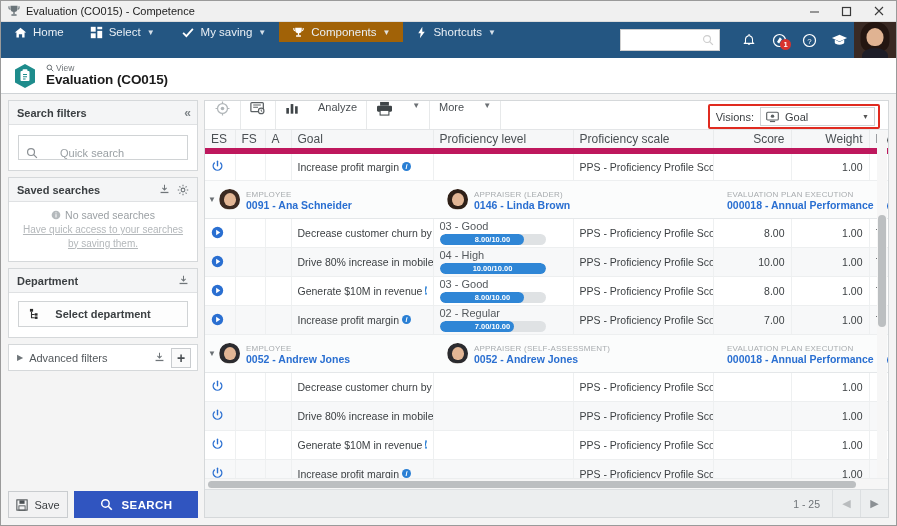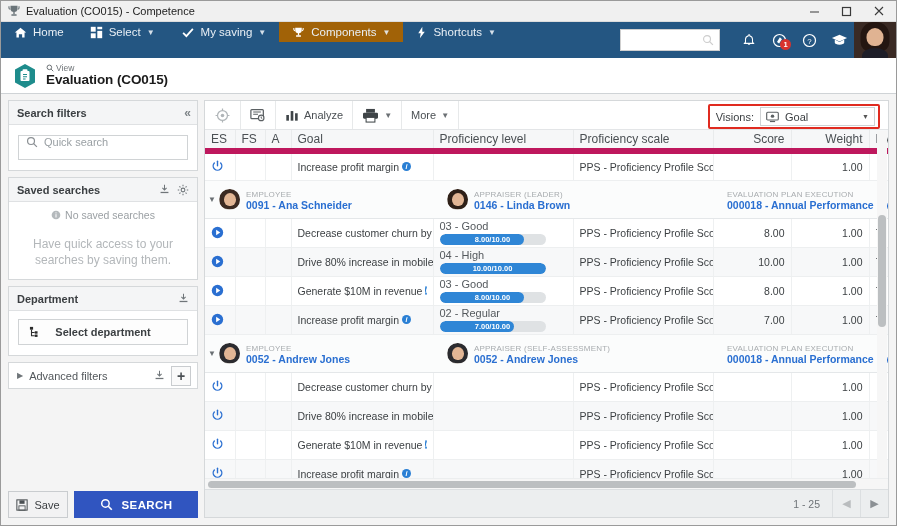--- a/index.html
+++ b/index.html
@@ -113,31 +113,31 @@
   .panel { background:#fff; border:1px solid #d5d8da; }
   .panel-head {
     height: 24px; display:flex; align-items:center; padding: 0 8px;
     background:#f4f5f6; border-bottom:1px solid #dfe1e3;
     font-size: 11px; font-weight: bold; color:#3b3f42;
   }
   .panel-head .collapse { margin-left:auto; color:#7d8387; font-size:12px; font-weight:bold; letter-spacing:-2px;}
   .panel-head .hicons { margin-left:auto; display:flex; gap:7px; align-items:center; color:#6f7579; }
   .quick-wrap { padding: 10px 9px; }
   .quick-search {
-    height: 25px; border:1px solid #d0d3d5; display:flex; align-items:flex-start; gap:6px;
+    height: 25px; border:1px solid #d0d3d5; display:flex; align-items:flex-end; gap:22px;
     padding: 0 7px; color:#9aa0a4;
   }
   .quick-search input {
     border:none; outline:none; font-size:11px; width:100%;
     font-family:"Liberation Sans", sans-serif; color:#555;
   }
   .quick-search input::placeholder { color:#9aa0a4; }
   .saved-body { padding: 7px 10px 11px; text-align:center; }
   .saved-none { font-size:10.5px; color:#9ba0a4; display:flex; align-items:center; justify-content:center; gap:4px; }
-  .saved-hint { font-size:12px; color:#b3b7ba; margin-top:15px; line-height:1.35; }
+  .saved-hint { font-size:10px; color:#b3b7ba; margin-top:2px; line-height:1.35;text-decoration:underline; }
   .dept-body { padding: 8px 9px 10px; }
   .dept-btn {
     height: 26px; border:1px solid #d0d3d5; background:#fdfdfd;
     display:flex; align-items:center; justify-content:center; position:relative;
     font-size:11px; font-weight:bold; color:#3b3f42;
   }
   .dept-btn .tree-ico { position:absolute; left:10px; top:50%; transform:translateY(-50%); }
   .adv-row {
     background:#fff; border:1px solid #d5d8da; height: 27px;
     display:flex; align-items:center; padding: 0 6px 0 8px; gap:6px;
@@ -161,21 +161,21 @@
     font-size:11.5px; font-weight:bold; letter-spacing:.4px;
   }
 
   
   .main { flex:1 1 auto; background:#fff; border:1px solid #d5d8da; display:flex; flex-direction:column; min-width:0; min-height:0; position:relative; }
   .gridtoolbar {
     height: 29px; flex:0 0 29px; display:flex; align-items:stretch;
     border-bottom:1px solid #e3e5e7; background:#fff; position:relative;
   }
   .tb-cell {
-    display:flex; align-items:center; gap:5px; padding: 0 9px;
+    display:flex; align-items:flex-start; gap:19px; padding: 0 9px;
     border-right:1px solid #e7e9ea; color:#4a4f53; font-size:11px;
   }
   .tb-cell.first { padding: 0 10px; }
   .tb-cell .caretd { font-size:8px; color:#6b7074; }
   .tb-grow { flex:1 1 auto; border-right:none; }
   .visions {
     position:absolute; right: 8px; top: 3px;
     display:flex; align-items:center; gap:6px;
     border: 2px solid #e02b20; padding: 1px 3px 1px 6px; border-radius:2px;
     background:#fff;

